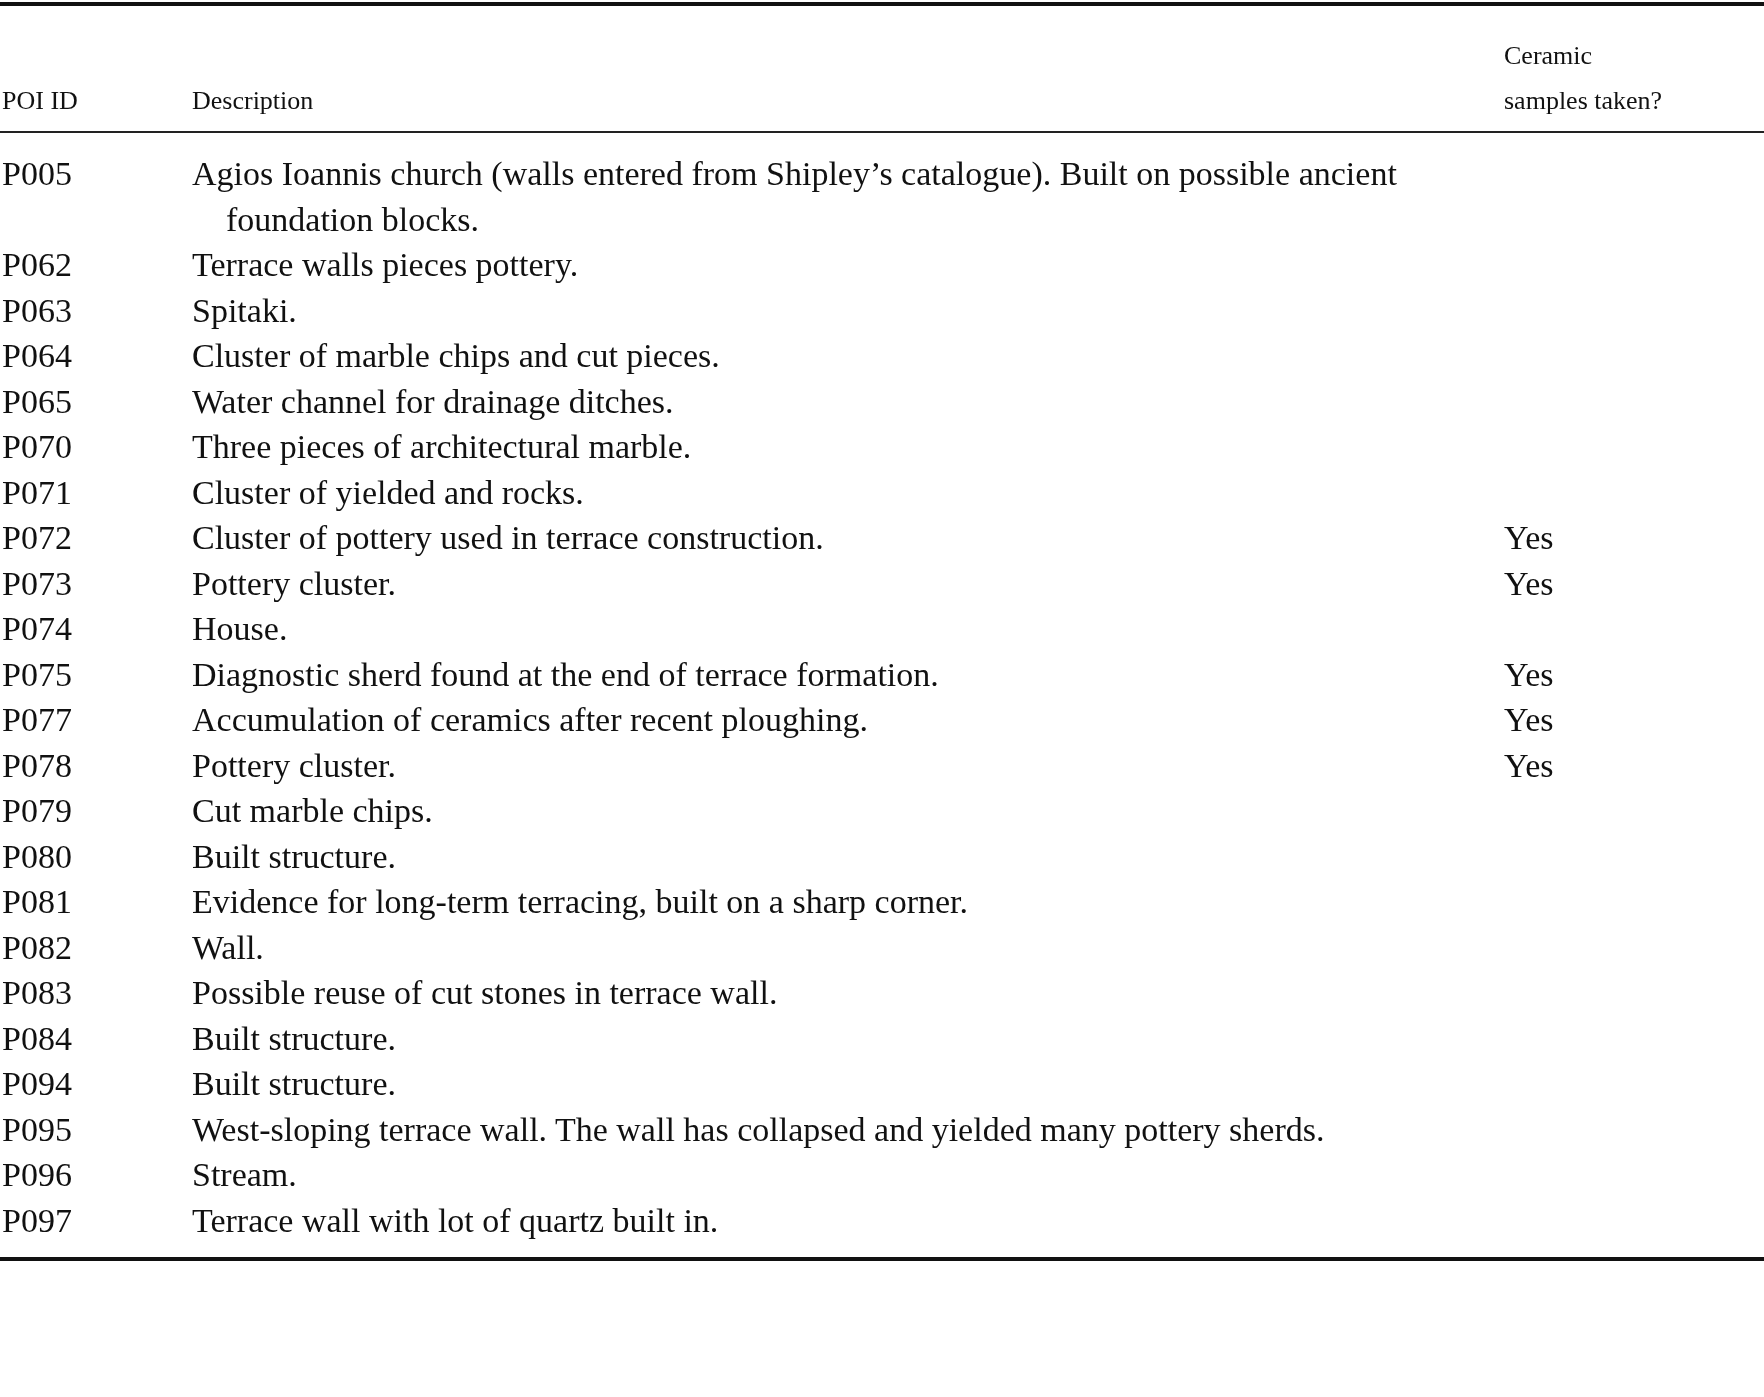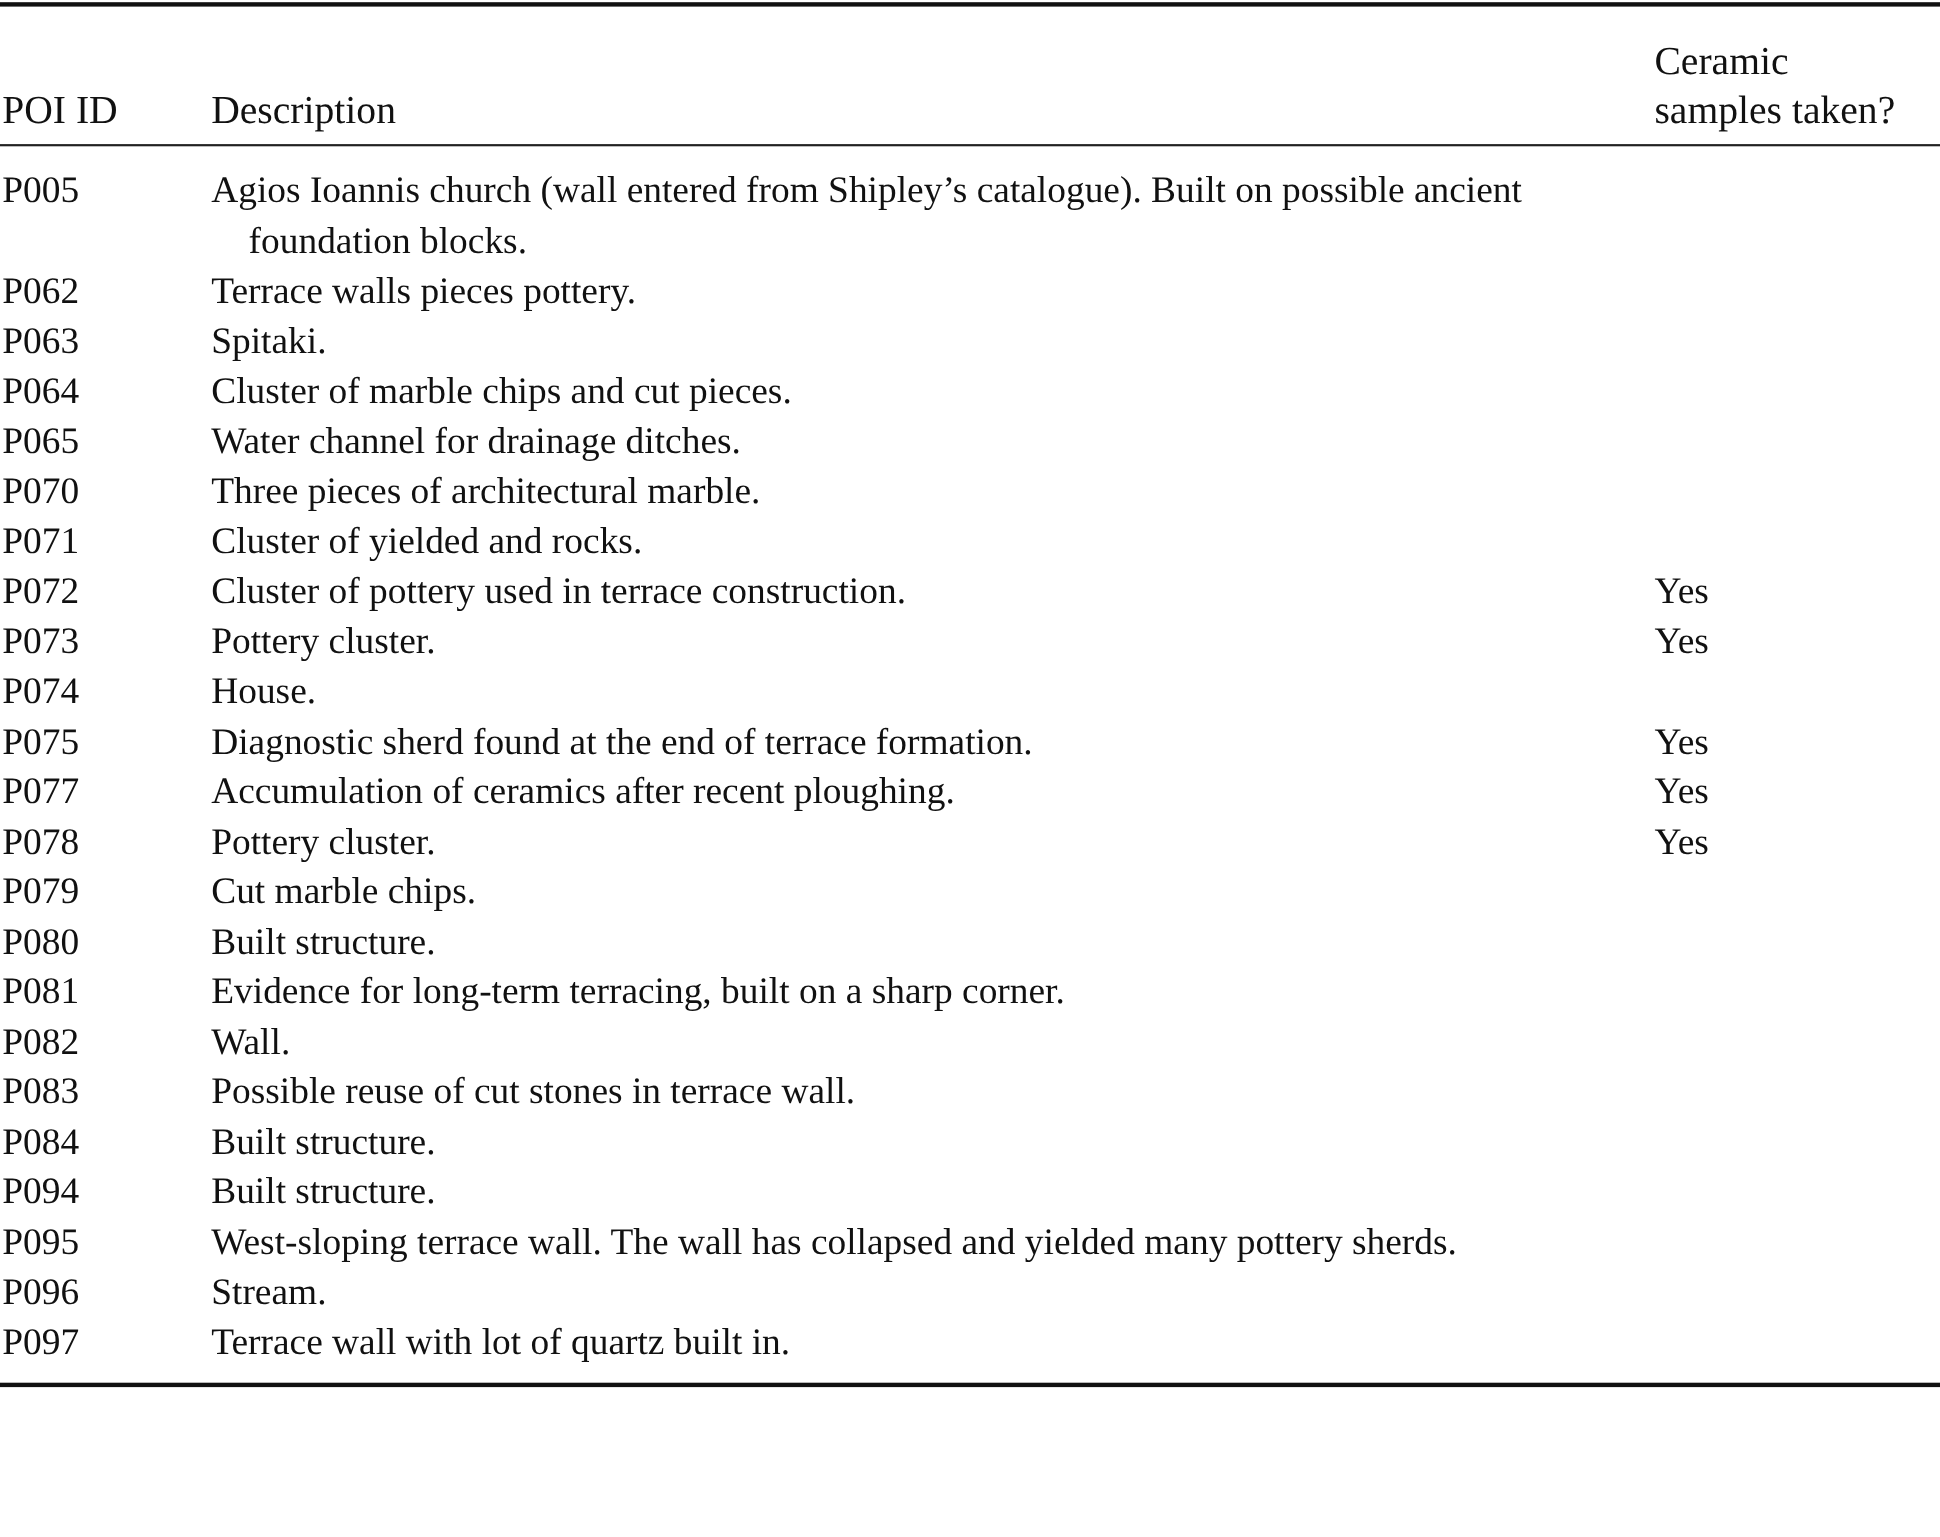--- a/index.html
+++ b/index.html
@@ -41,21 +41,21 @@
       width: 100%;
       table-layout: fixed;
     }
     col.c-id { width: 192px; }
     col.c-desc { width: 1312px; }
     col.c-cer { width: 260px; }
     thead th {
       font-weight: normal;
       text-align: left;
       vertical-align: bottom;
-      font-size: 36px;
+      font-size: 26px;
       line-height: 45px;
       padding: 0;
     }
     .head-row th {
       height: 117px;
       padding-bottom: 8px;
     }
     tbody td {
       font-size: 34px;
       line-height: 45.5px;
@@ -101,21 +101,21 @@
       <tr>
         <td class="rule-cell" colspan="3">
           <div class="rule-mid"></div>
         </td>
       </tr>
     </thead>
     <tbody id="table-body">
     <tr>
           <td class="id-cell">P005</td>
           <td class="desc">
-            <span class="desc-text">Agios Ioannis church (wall entered from Shipley’s catalogue). Built on possible ancient foundation blocks.</span>
+            <span class="desc-text">Agios Ioannis church (walls entered from Shipley’s catalogue). Built on possible ancient foundation blocks.</span>
           </td>
           <td class="cer-cell"></td>
         </tr>
         <tr>
           <td class="id-cell">P062</td>
           <td class="desc">
             <span class="desc-text">Terrace walls pieces pottery.</span>
           </td>
           <td class="cer-cell"></td>
         </tr>

